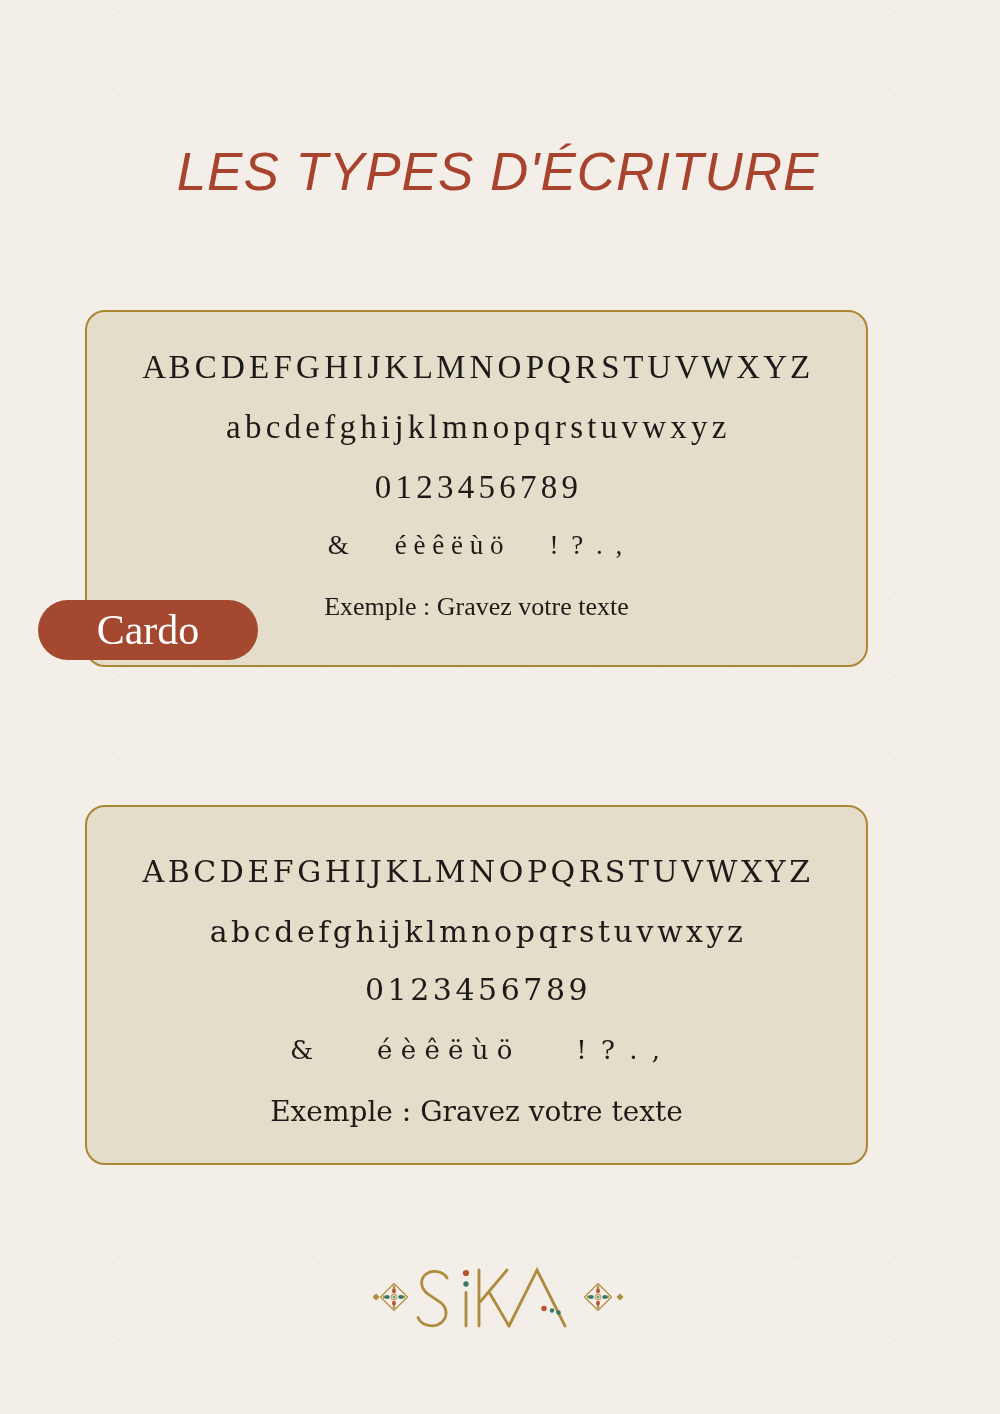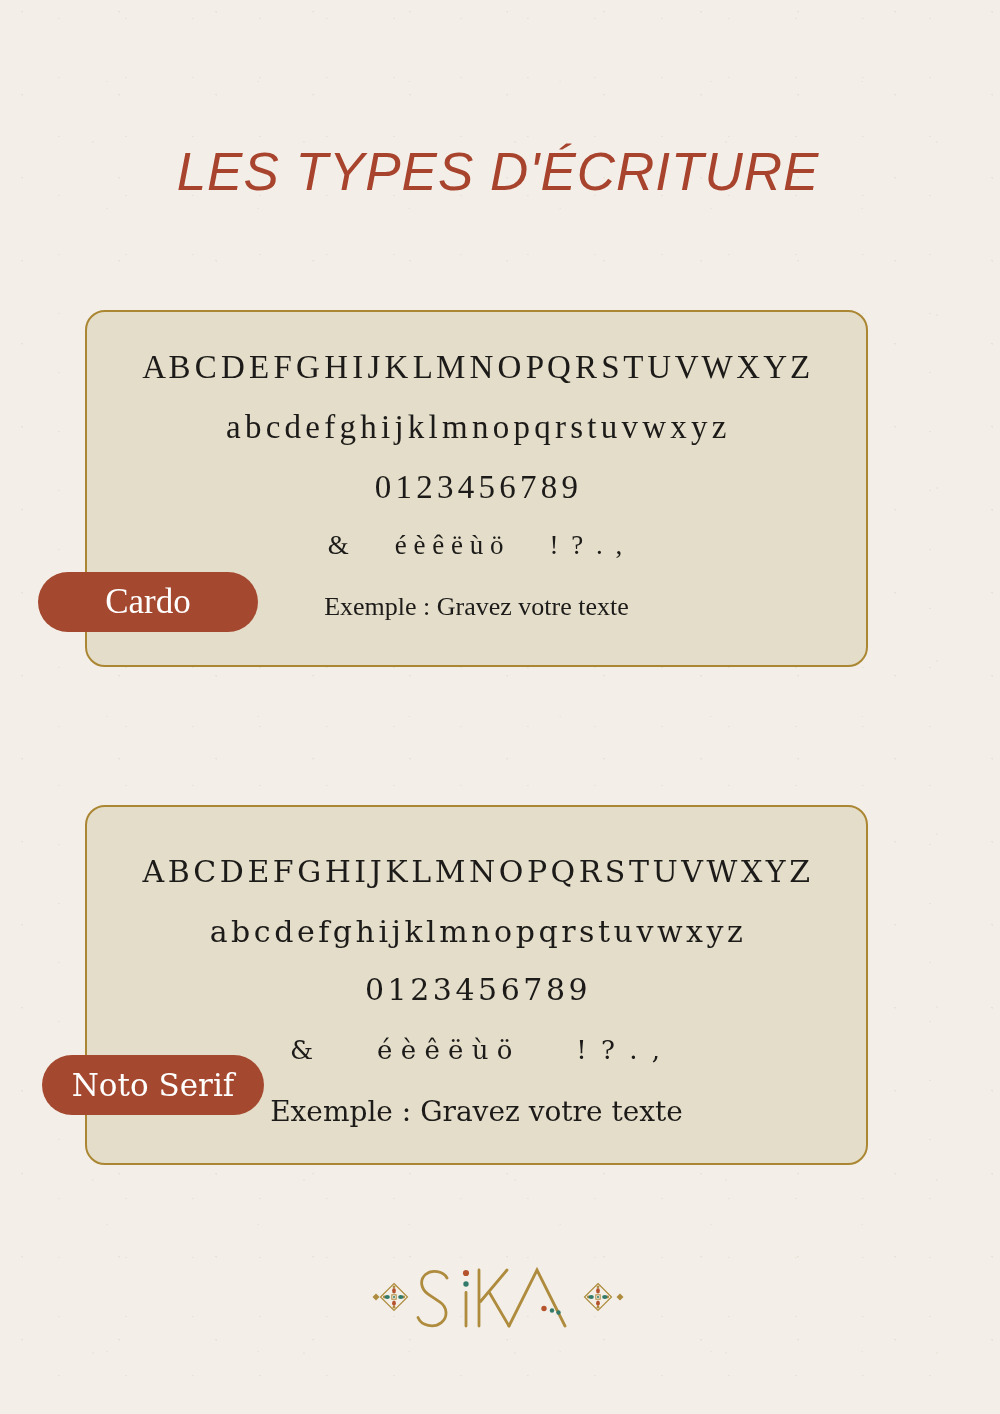--- a/index.html
+++ b/index.html
@@ -54,21 +54,21 @@
   .sym{display:flex;justify-content:center;align-items:baseline;}
   .card-1 .sym{gap:46px;}
   .card-2 .sym{gap:64px;}
   .sym .punct{letter-spacing:3px;}
   .pill{
     position:absolute;height:60px;line-height:60px;
     background:#a4482f;border-radius:31px;
     color:#ffffff;text-align:center;
     z-index:3;
   }
-  .pill-1{left:38px;top:572px;width:220px;font-size:35px;}
+  .pill-1{left:38px;top:600px;width:220px;font-size:42px;}
   .pill-2{left:42px;top:1055px;width:222px;font-size:31px;}
   .logo{position:absolute;left:372px;top:1256px;width:256px;height:84px;}
   .logo svg{display:block;width:256px;height:84px;}
 </style>
 </head>
 <body>
 
 <div class="frame">
 
   <h1 class="title">LES TYPES D'ÉCRITURE</h1>
@@ -90,21 +90,20 @@
     <div class="row serif-2 tight r-upper">A B C D E F G H I J K L M N O P Q R S T U V W X Y Z</div>
     <div class="row serif-2 tight r-lower">a b c d e f g h i j k l m n o p q r s t u v w x y z</div>
     <div class="row serif-2 tight r-digits">0 1 2 3 4 5 6 7 8 9</div>
     <div class="row serif-2 r-symbols sym">
       <span>&amp;</span>
       <span>é è ê ë ù ö</span>
       <span class="punct">! ? . ,</span>
     </div>
     <div class="row serif-2 r-example">Exemple : Gravez votre texte</div>
   </section>
-  <div class="pill pill-2 serif-2">Noto Serif</div>
 
   <div class="logo">
     <svg viewBox="0 0 256 84" role="img" aria-label="SiKA">
 
       <g>
         <path d="M4 37.5 L7.5 41 L4 44.5 L0.5 41 Z" fill="#ae8b3d"></path>
         <path d="M22 27.5 L35.5 41 L22 54.5 L8.5 41 Z" fill="none" stroke="#ae8b3d" stroke-width="1.2"></path>
         <circle cx="22" cy="30.8" r="1.4" fill="#ae8b3d"></circle>
         <circle cx="22" cy="51.2" r="1.4" fill="#ae8b3d"></circle>
         <circle cx="12.3" cy="41" r="1.4" fill="#ae8b3d"></circle>

